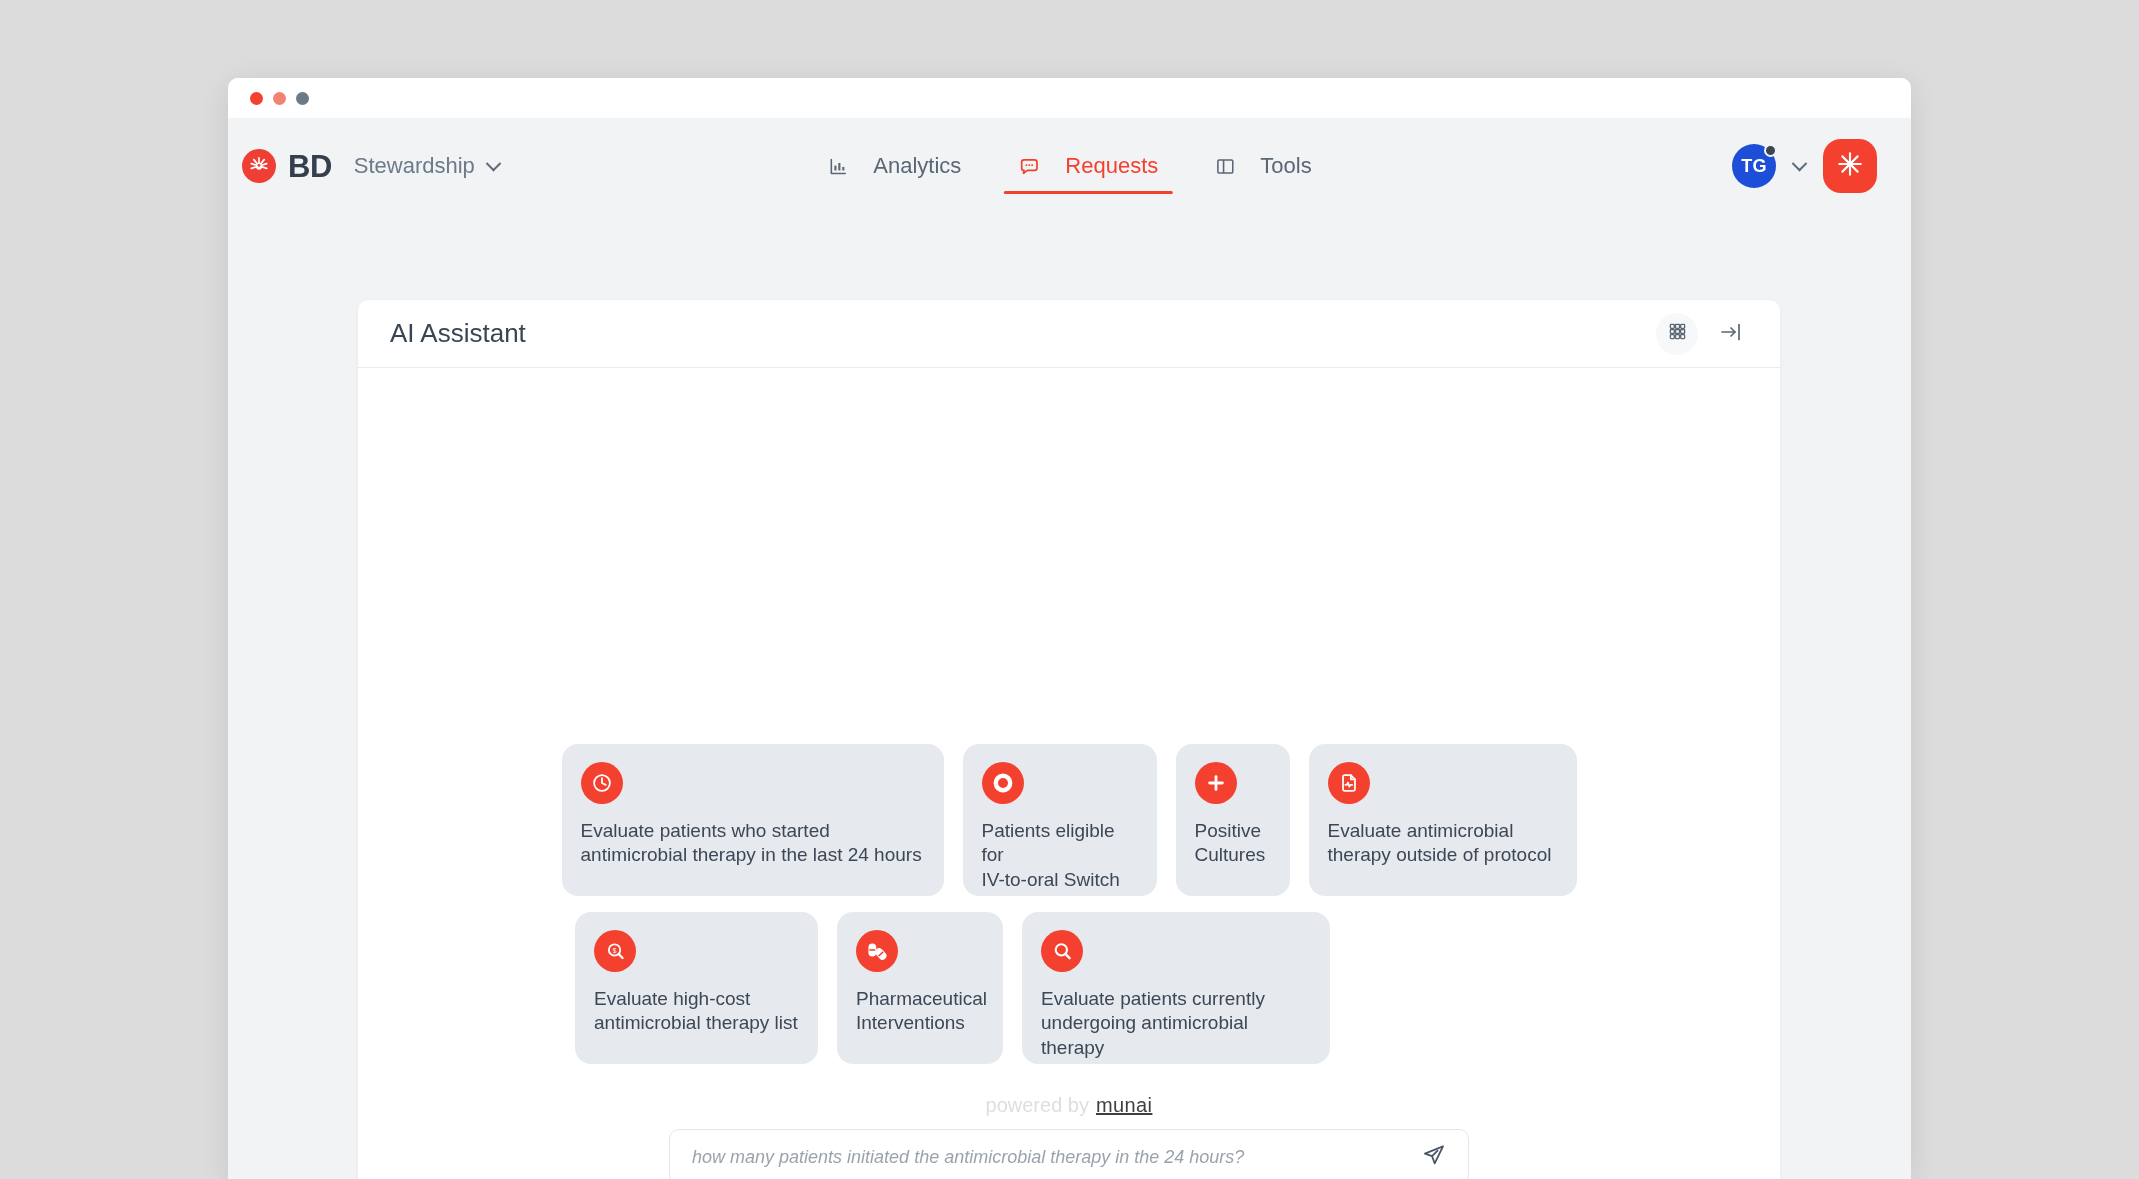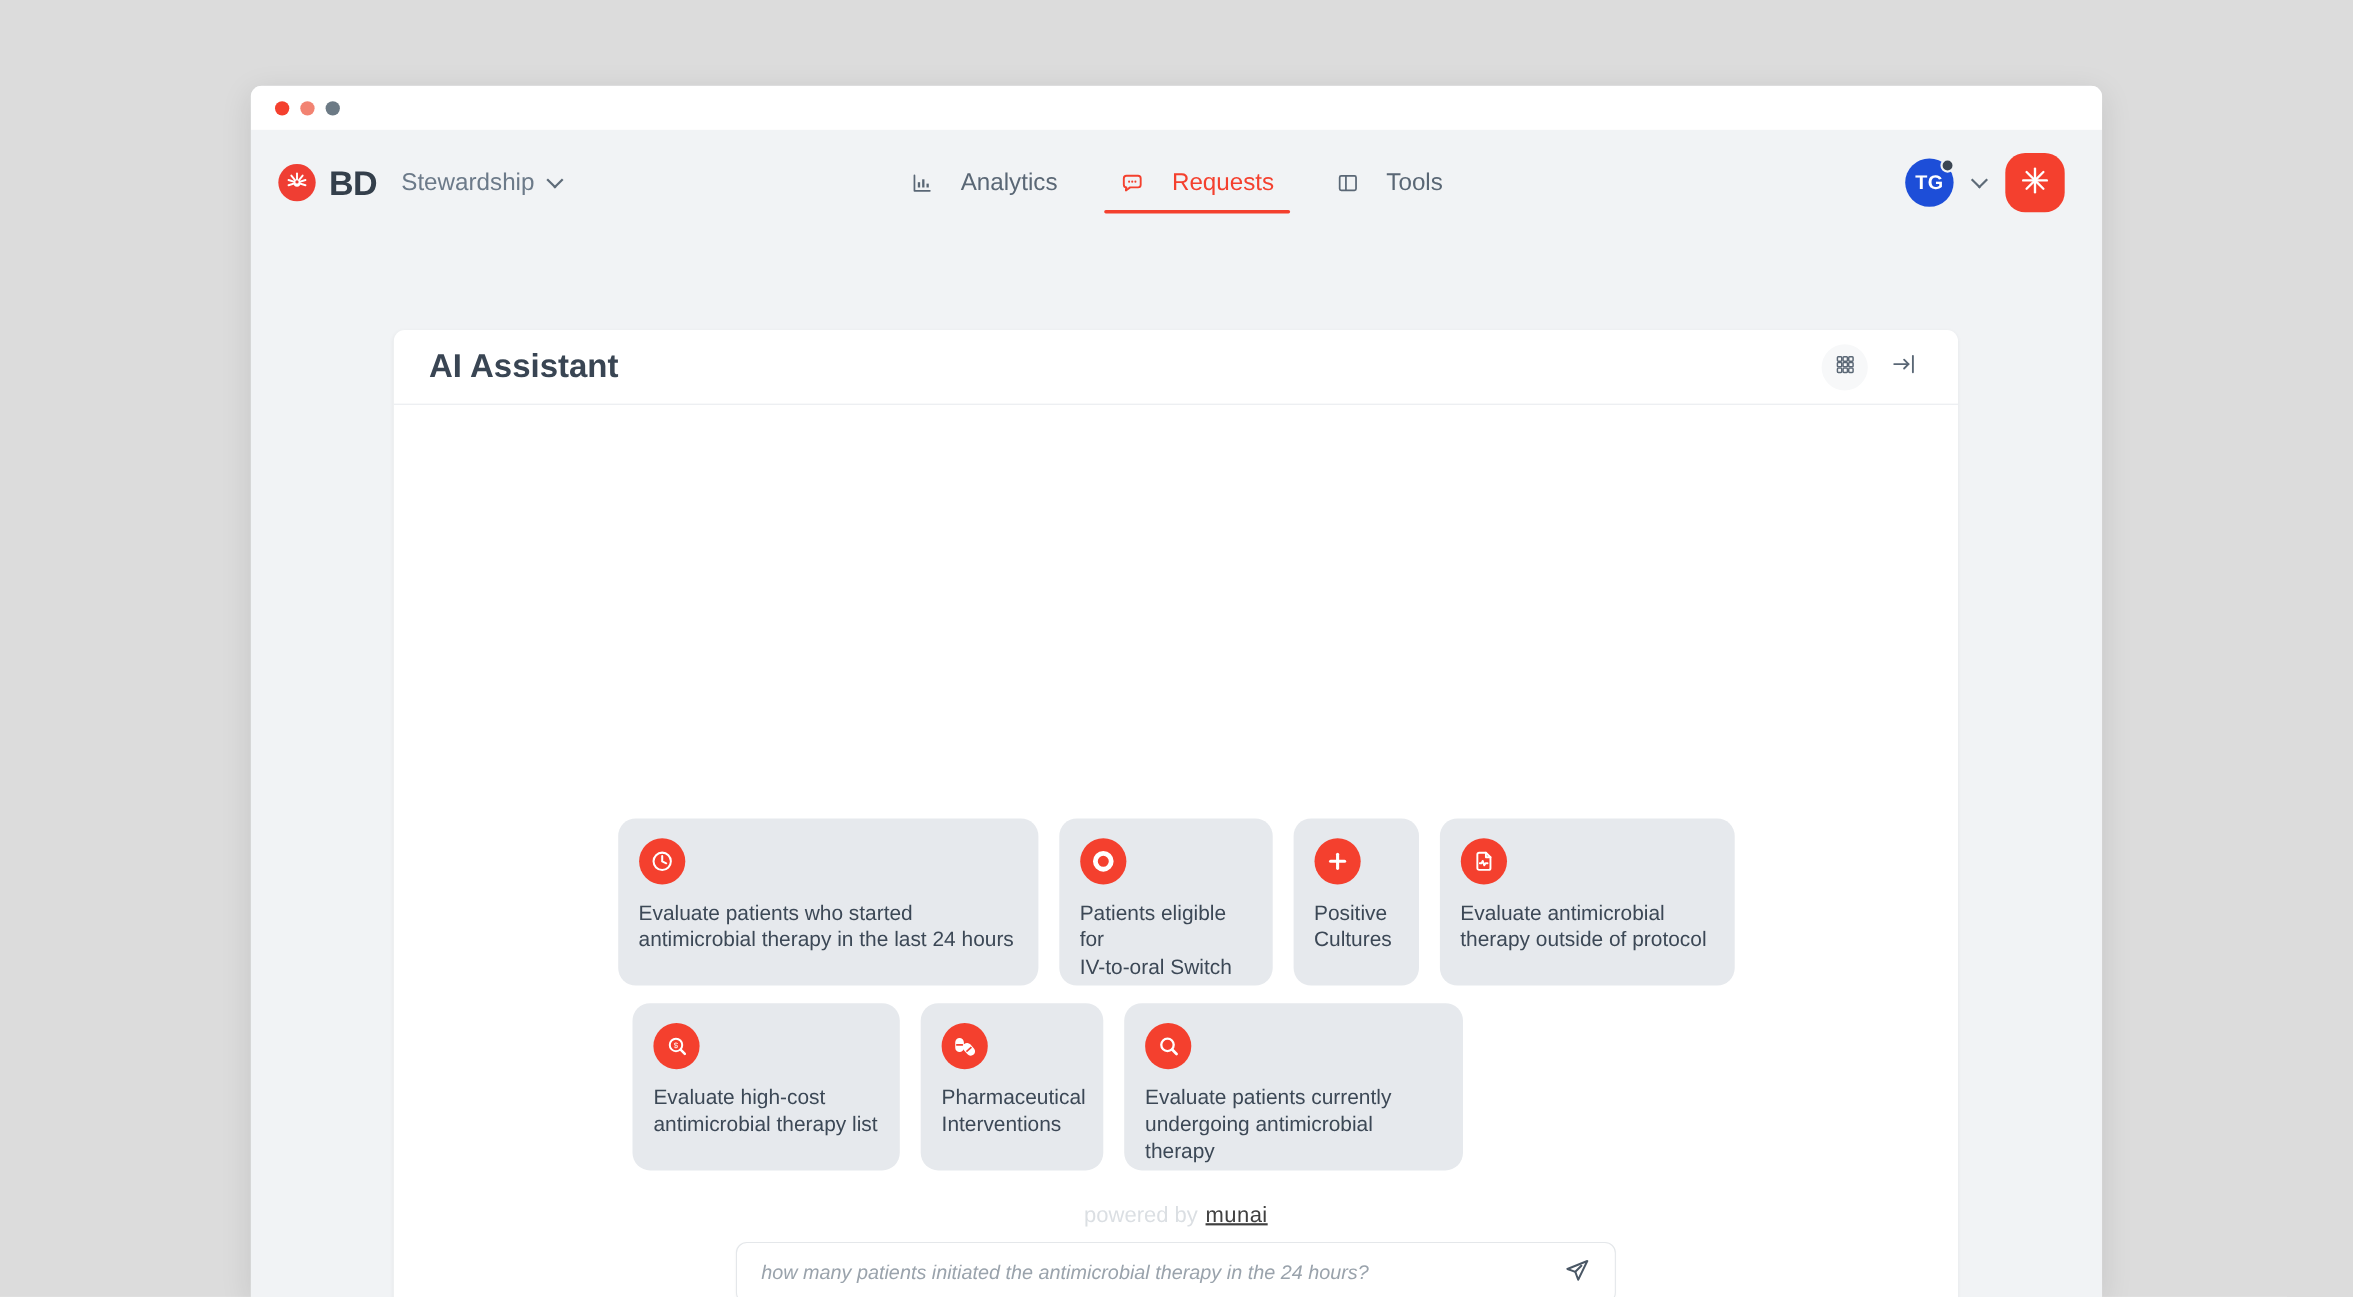--- a/index.html
+++ b/index.html
@@ -40,21 +40,21 @@
   .dot { width: 13px; height: 13px; border-radius: 50%; }
   .dot.red    { background: #f4402e; }
   .dot.salmon { background: #f28372; }
   .dot.gray   { background: #6c7a85; }
 
   
   .appbar {
     height: 96px;
     display: flex;
     align-items: center;
-    padding: 0 34px 0 25px;
+    padding: 0 34px 0 14px;
     position: relative;
   }
 
   .brand { display: flex; align-items: center; gap: 12px; }
   .bd-logo {
     width: 34px; height: 34px; border-radius: 50%;
     background: #ef3e33;
     display: flex; align-items: center; justify-content: center;
     flex: 0 0 auto;
   }
@@ -130,21 +130,21 @@
     display: flex; flex-direction: column;
     overflow: hidden;
   }
   .panel-head {
     height: 68px;
     border-bottom: 1px solid #e9ecef;
     display: flex; align-items: center;
     padding: 0 28px 0 32px;
     flex: 0 0 auto;
   }
-  .panel-title { font-size: 30px; color: #394553; font-weight: bold; }
+  .panel-title { font-size: 26px; color: #394553; }
   .panel-actions { margin-left: auto; display: flex; align-items: center; gap: 12px; }
   .icon-btn {
     width: 42px; height: 42px; border-radius: 50%;
     display: flex; align-items: center; justify-content: center;
     cursor: pointer;
   }
   .icon-btn.soft { background: #f7f8f9; }
 
   .panel-body {
     flex: 1 1 auto;

